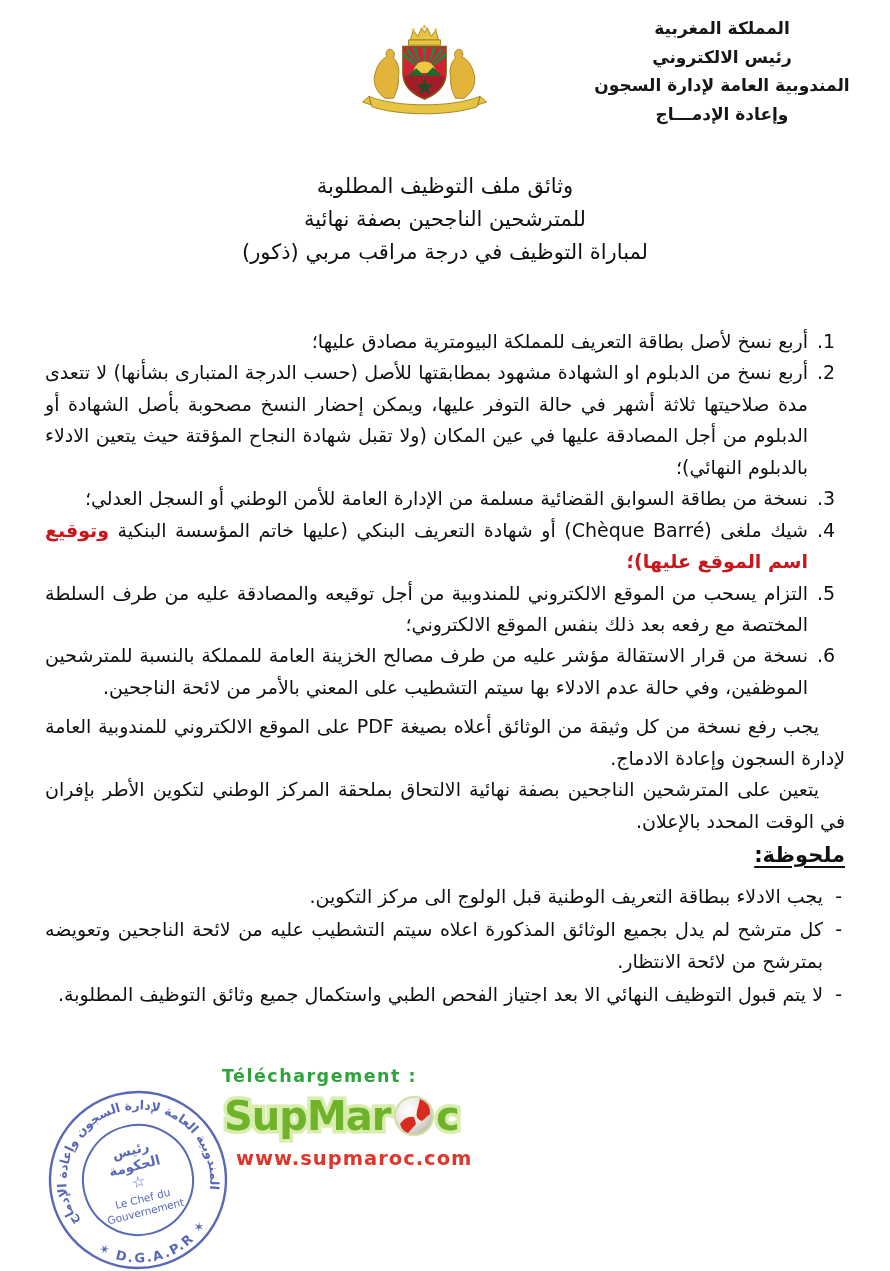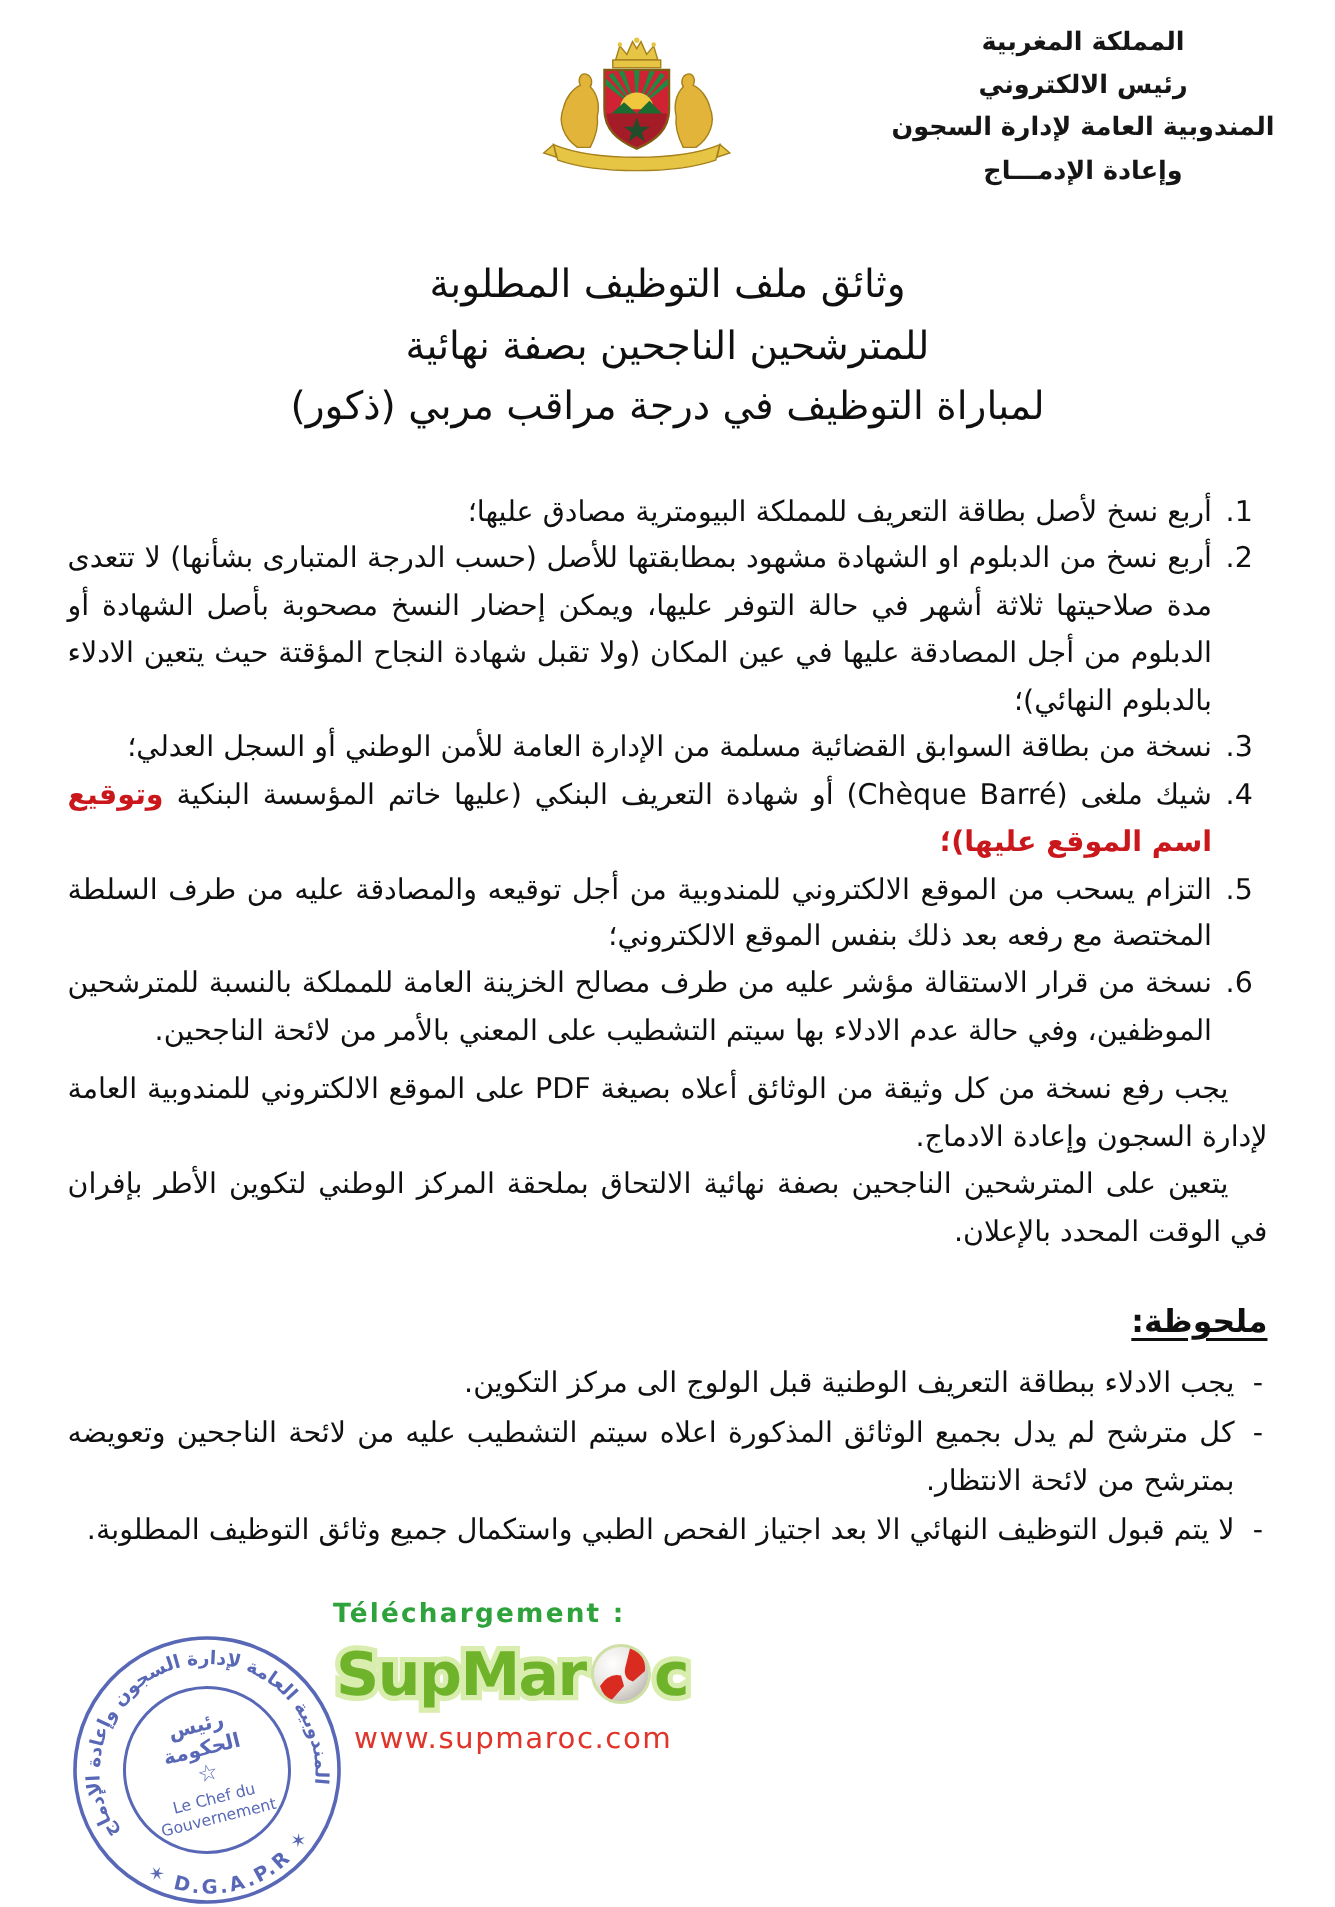--- a/index.html
+++ b/index.html
@@ -15,51 +15,51 @@
   .header-text{
     position:absolute;top:14px;right:17px;width:302px;
     direction:rtl;text-align:center;
     font-weight:700;font-size:17px;line-height:1.68;color:#161616;
   }
   .emblem{position:absolute;top:24px;left:352px;}
   
   .title-block{
     position:absolute;top:170px;left:0;right:0;
     direction:rtl;text-align:center;
-    font-size:26px;line-height:1.56;color:#101010;
+    font-size:21px;line-height:1.56;color:#101010;
   }
   .title-block .bold{font-weight:400;}
   
   .content{
     position:absolute;top:326px;right:45px;left:45px;
     direction:rtl;font-size:19px;line-height:1.655;
     text-align:justify;color:#101010;
   }
   ol.req-list{margin:0;padding:0 34px 0 0;list-style:decimal;}
   ol.req-list li{padding-right:3px;}
   .red{color:#c9171c;font-weight:700;}
   .para{margin:8px 0 0 0;text-indent:26px;}
   .para + .para{margin-top:0;}
   .note-heading{
-    margin-top:27px;font-size:21px;font-weight:700;
+    margin-top:1px;font-size:21px;font-weight:700;
     text-decoration:underline;text-underline-offset:4px;
   }
   ul.note-list{margin:8px 0 0 0;padding:0;list-style:none;}
   ul.note-list li{position:relative;padding-right:22px;margin-top:2px;}
   ul.note-list li::before{content:"-";position:absolute;right:3px;top:0;}
   
   .stamp{position:absolute;left:38px;top:1080px;opacity:.92;z-index:1;}
   .supmaroc{position:absolute;left:222px;top:1066px;direction:ltr;text-align:left;z-index:2;}
   .download-label{
     font-size:17.5px;font-weight:700;letter-spacing:1.5px;color:#2ea33c;
   }
   .brand-row{margin-top:1px;}
   .website{
     margin-top:0;padding-left:14px;
-    font-size:19.5px;font-weight:400;letter-spacing:1px;color:#e0352b;
+    font-size:19.5px;font-weight:700;letter-spacing:1px;color:#e0352b;
     text-shadow:0 0 2px #fff,0 0 2px #fff;
   }
 </style>
 </head>
 <body>
 
 <div class="page">
 
   <div class="header-text">
     <div>المملكة المغربية</div>

